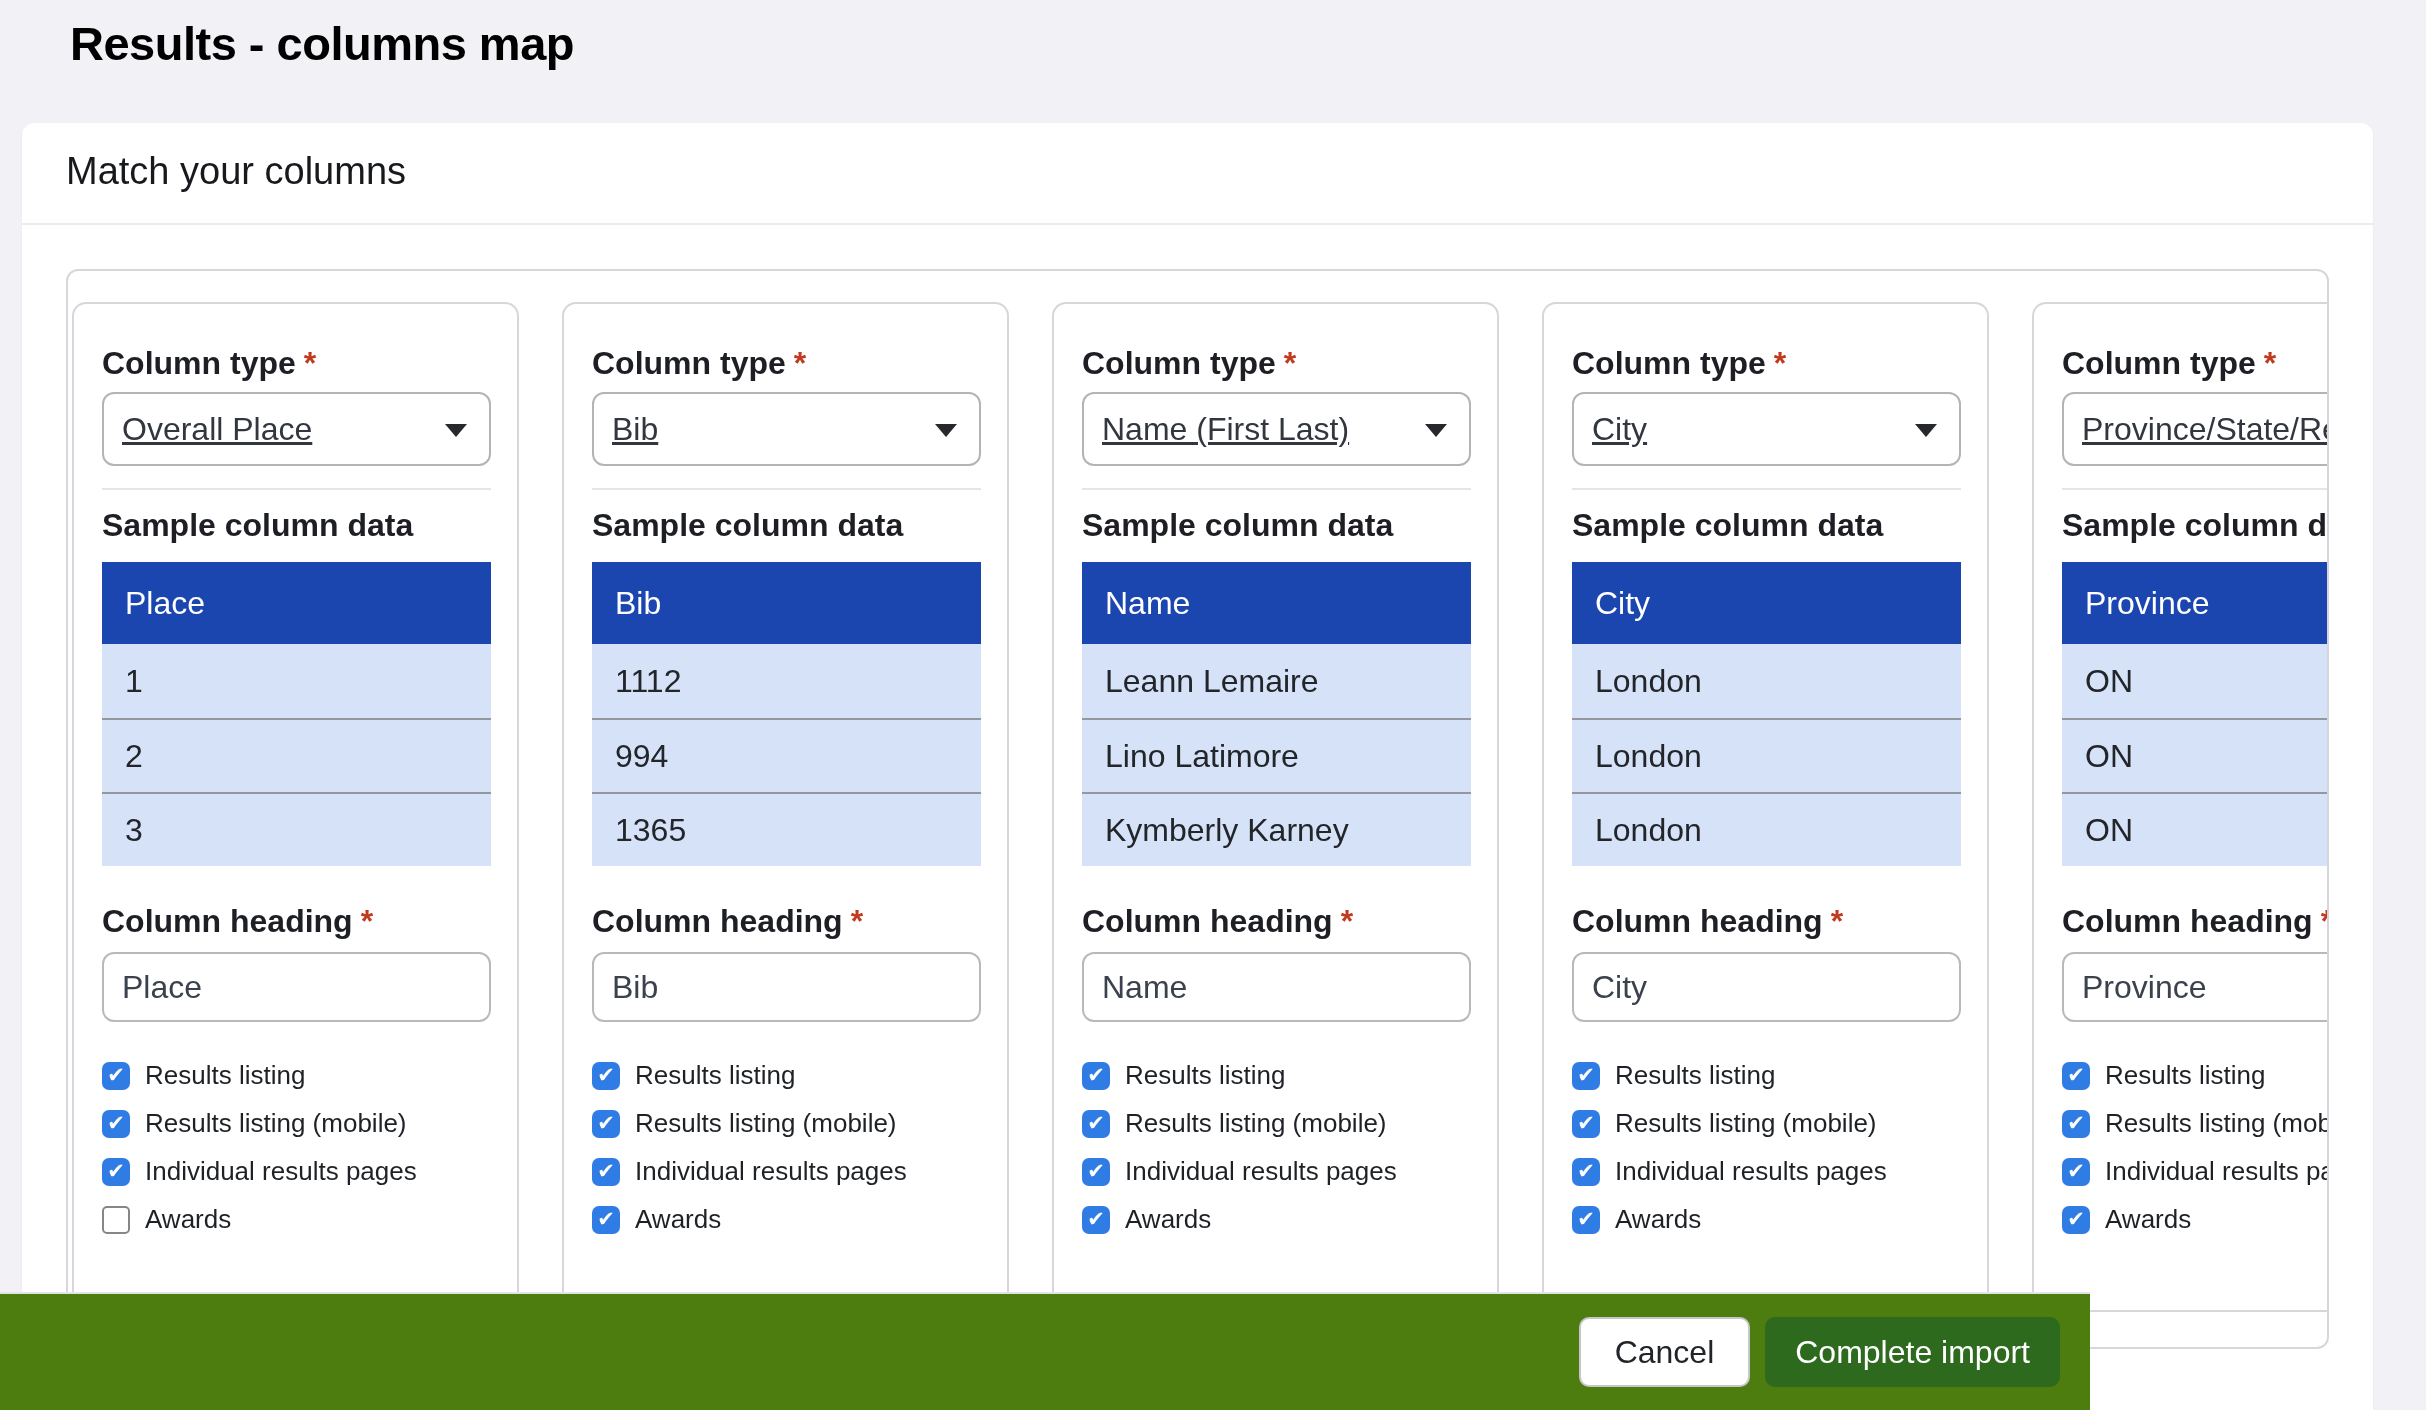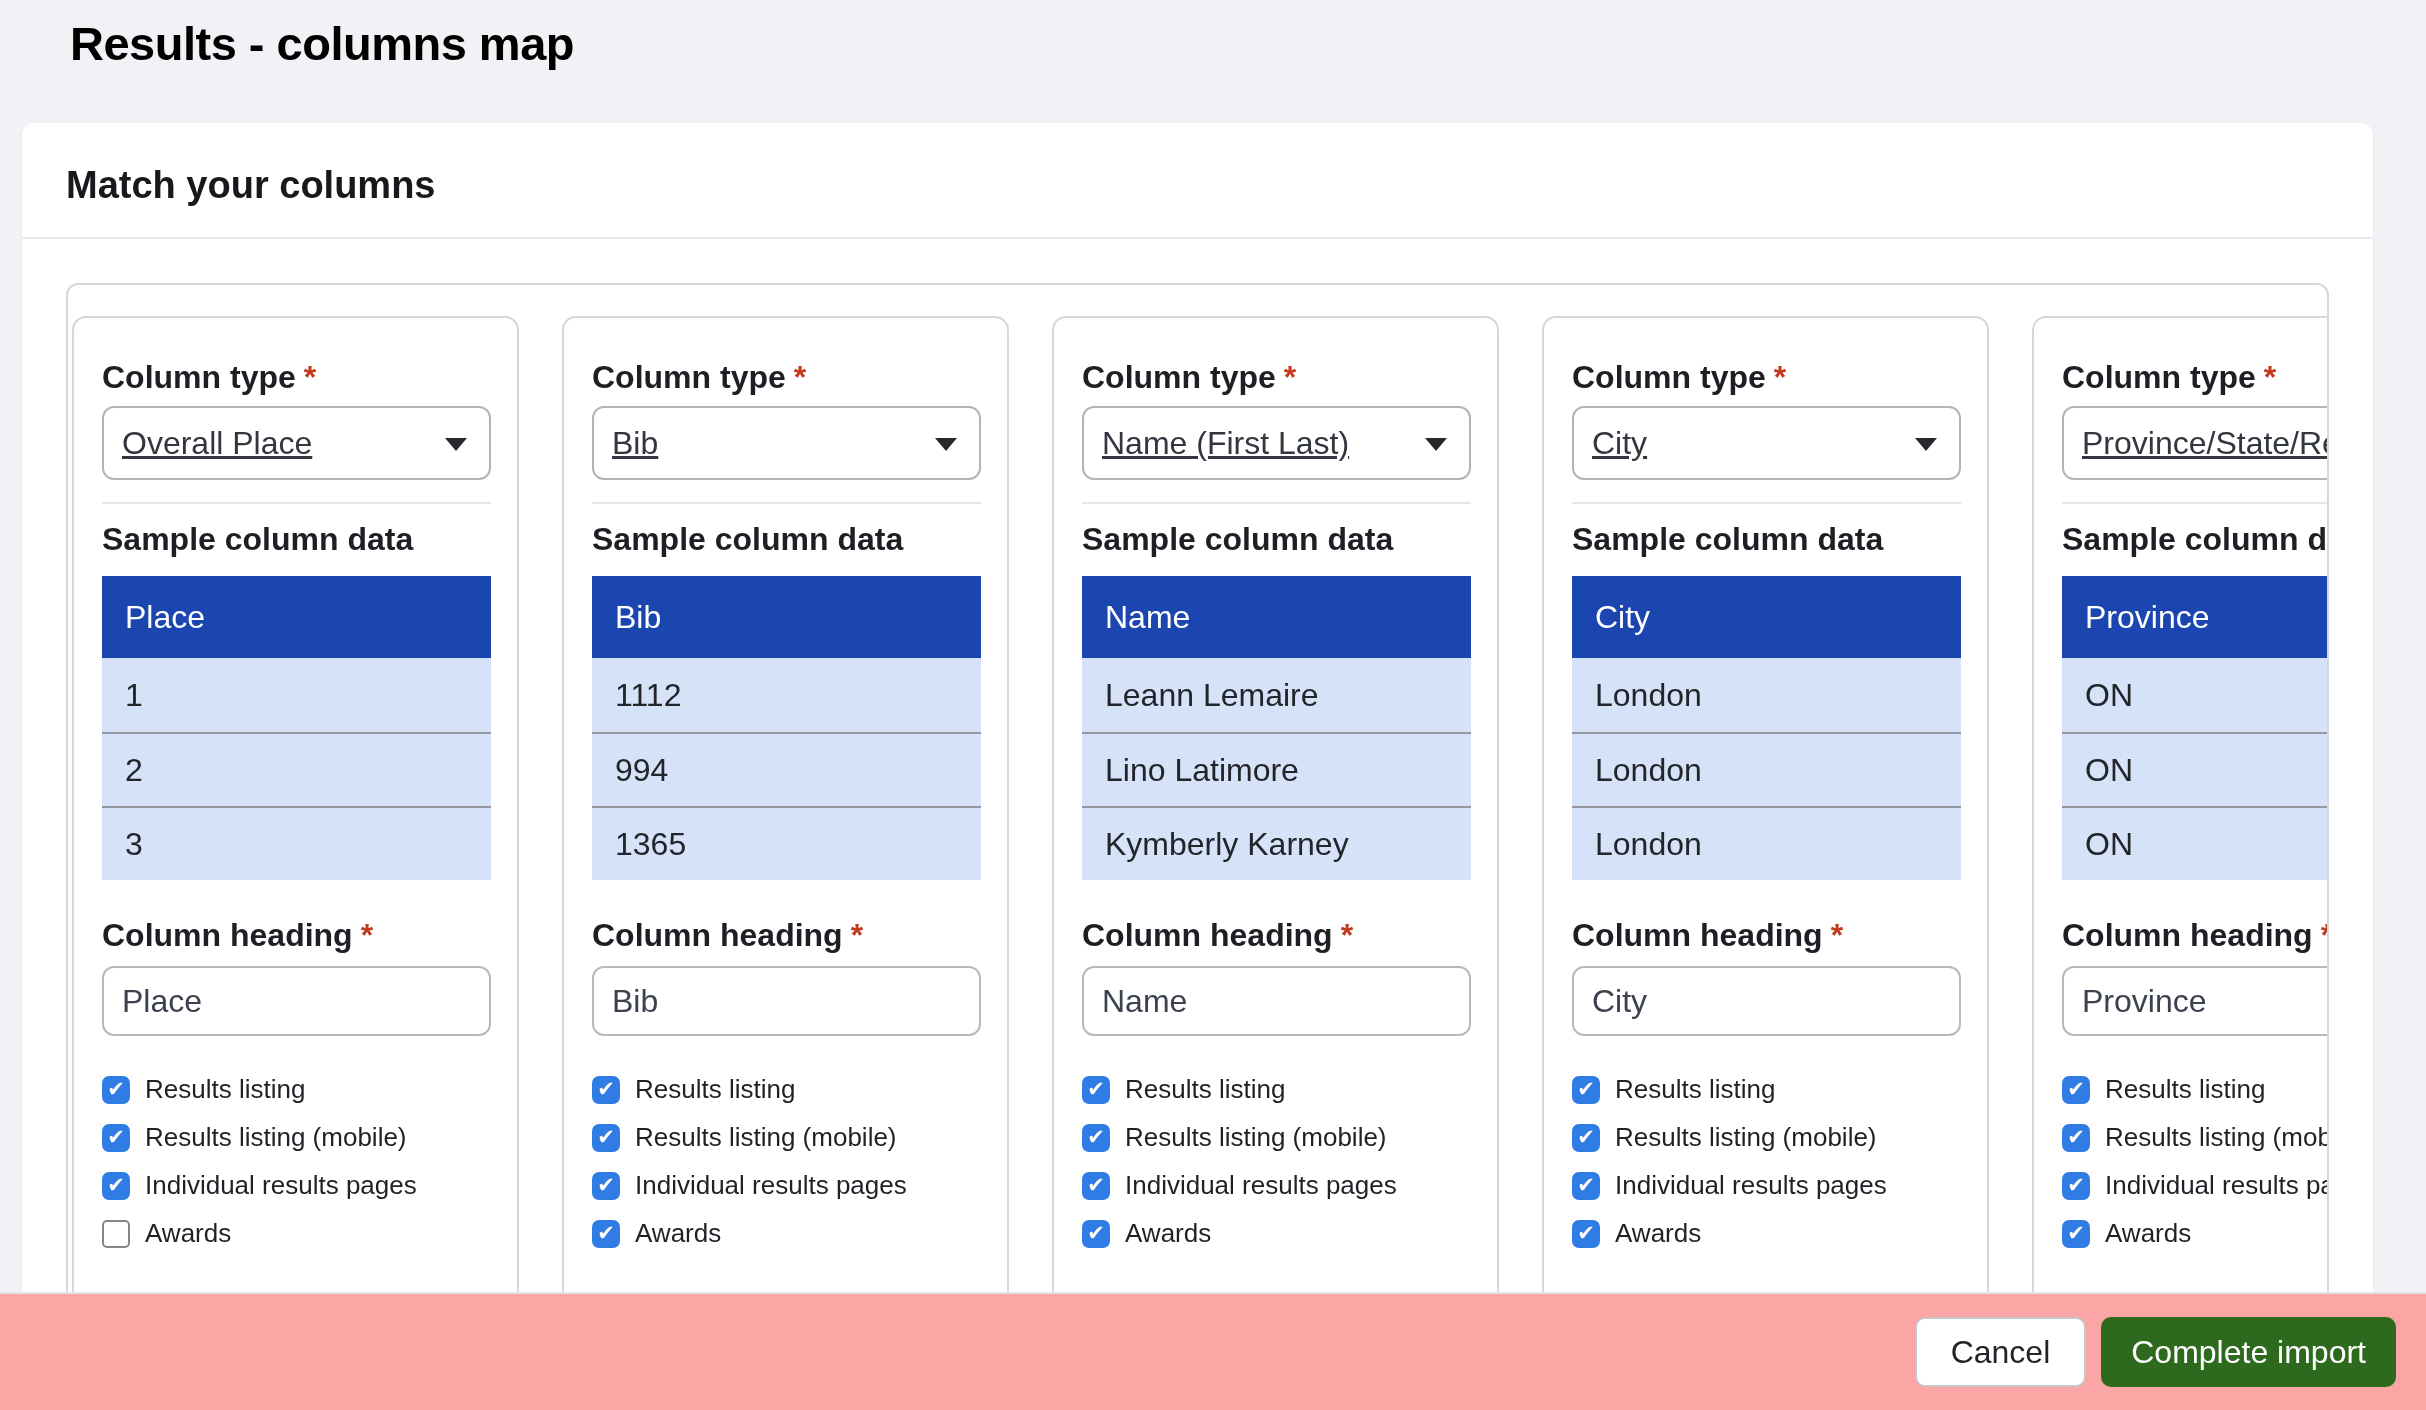--- a/index.html
+++ b/index.html
@@ -22,23 +22,23 @@
   .panel {
     position: absolute;
     left: 22px; top: 123px;
     width: 2351px;
     height: 1287px;
     background: #ffffff;
     border-radius: 12px 12px 0 0;
     box-shadow: 0 1px 3px rgba(0,0,0,0.05);
   }
   .panel-header {
-    padding: 41px 44px 30px 44px;
+    padding: 27px 44px 30px 44px;
     font-size: 38px;
-    font-weight: 700;
+    font-weight: 400;
     color: #17191d;
     border-bottom: 2px solid #ebebee;
   }
   .cards-viewport {
     margin: 44px 44px 0 44px;
     border: 2px solid #d7d7db;
     border-radius: 12px;
     height: 1080px;
     overflow: hidden;
     background: #ffffff;
@@ -160,23 +160,23 @@
     content: "✔";
     color: #ffffff;
     font-size: 21px;
     font-family: "DejaVu Sans", sans-serif;
     line-height: 1;
   }
   .cb-label { font-size: 26px; color: #1e2126; }
   .footer {
     position: absolute;
     left: 0; top: 1292px;
-    width: 2426px;
+    width: 2090px;
     height: 118px;
-    background: #fca5a5;
+    background: #4d7c0f;
     border-top: 2px solid #e3e3e6;
     display: flex;
     align-items: center;
     justify-content: flex-end;
     padding-right: 30px;
     z-index: 20;
   }
   .btn {
     height: 70px;
     border-radius: 10px;

